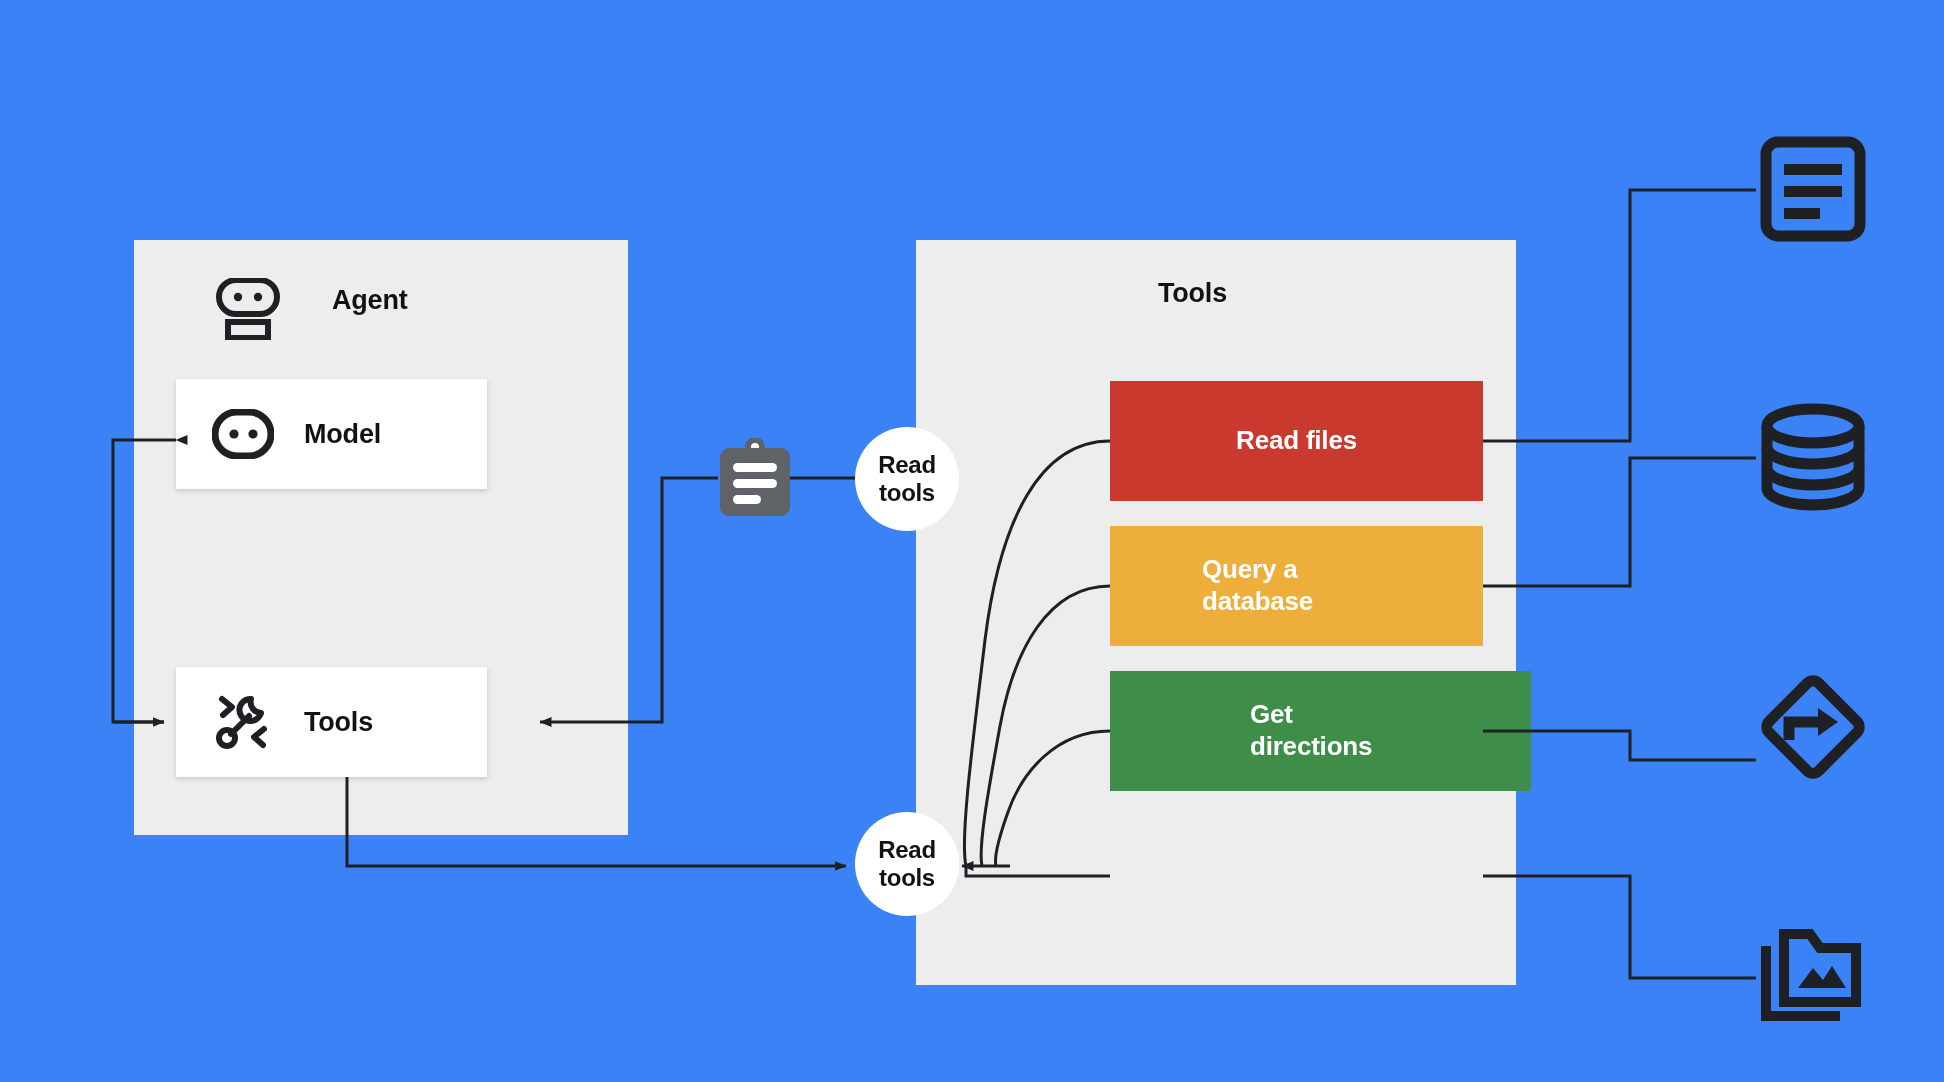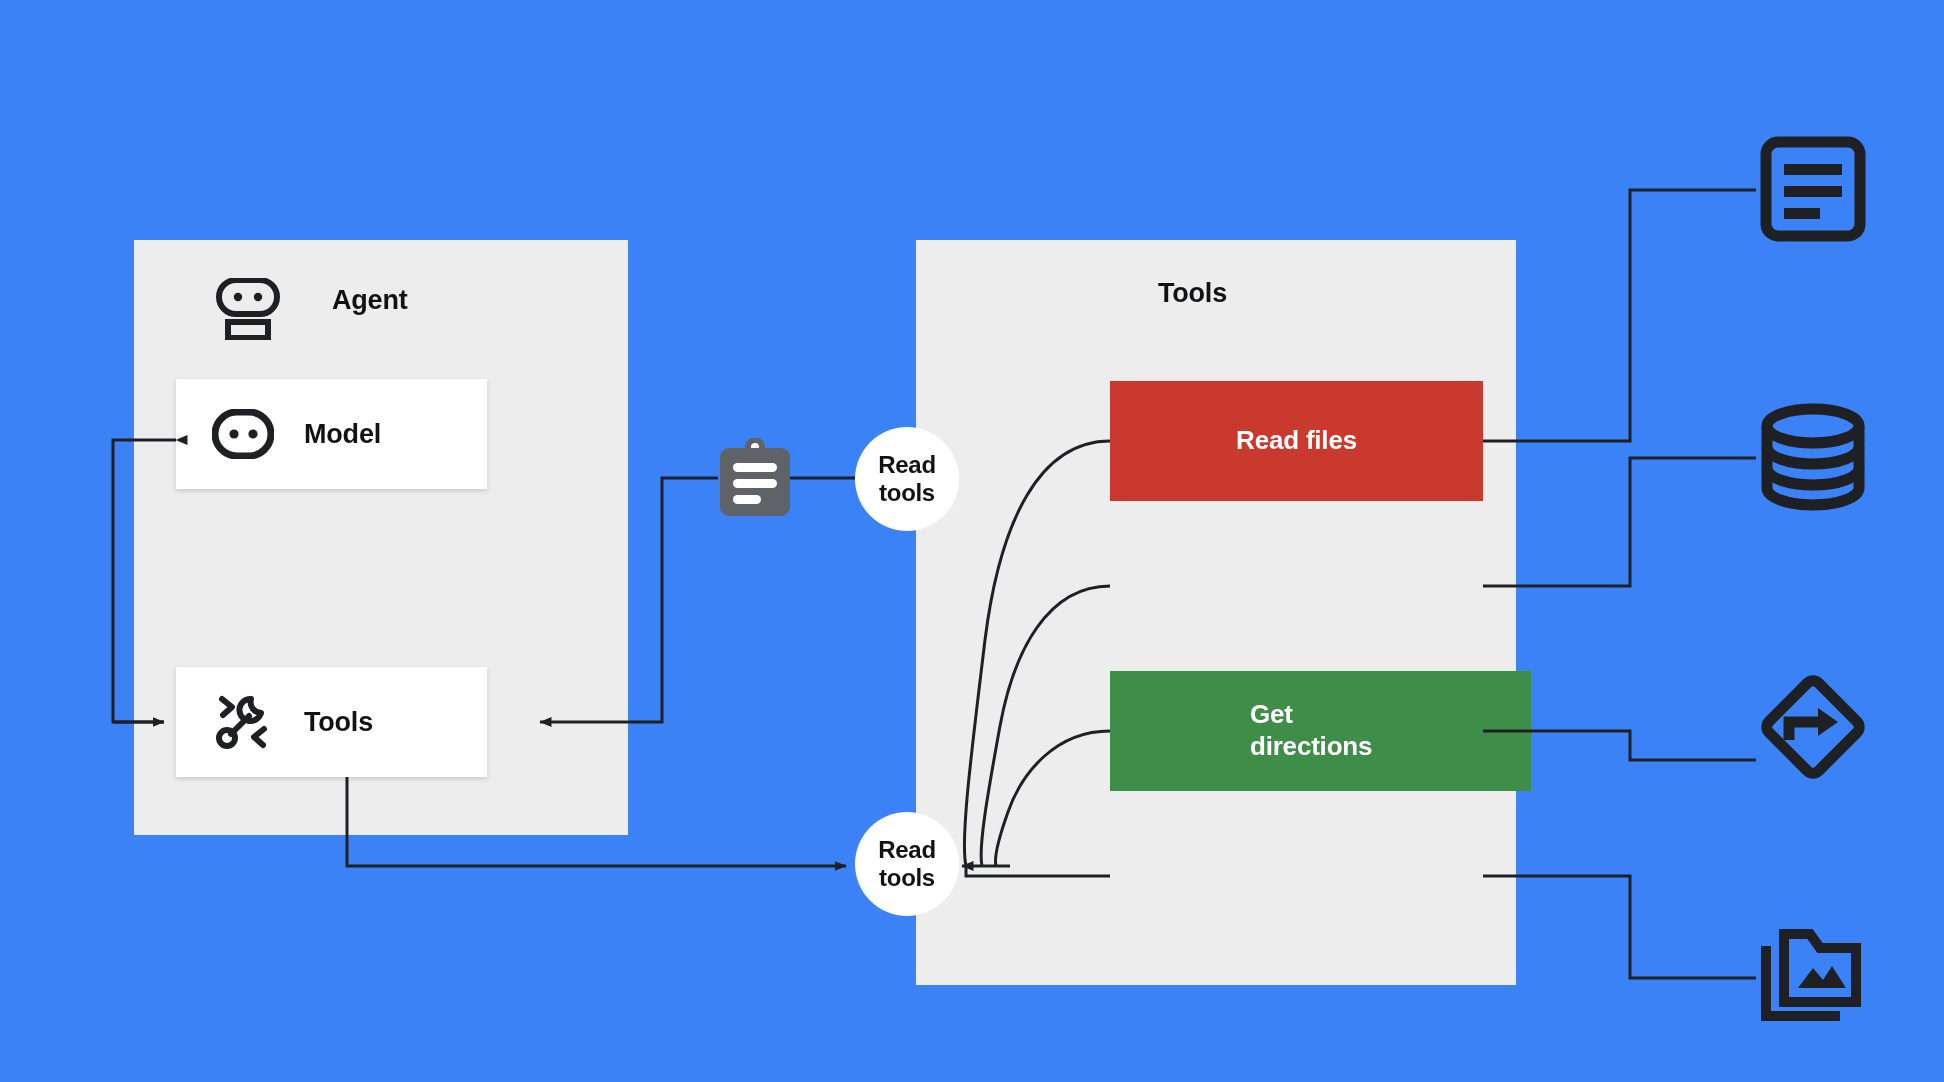--- a/index.html
+++ b/index.html
@@ -275,20 +275,23 @@
     <rect x="15" y="25" width="44" height="9" rx="4.5" fill="#ffffff"></rect>
     <rect x="15" y="41" width="44" height="9" rx="4.5" fill="#ffffff"></rect>
     <rect x="15" y="57" width="28" height="9" rx="4.5" fill="#ffffff"></rect>
   </svg>
 
   <div class="panel-title" id="tools-title">Tools</div>
 
   <div class="toolbox center" id="toolbox-0" style="background: rgb(201, 57, 46);">
     <span class="toolbox-label">Read files</span>
   </div>
+  <div class="toolbox left" id="toolbox-1" style="background: rgb(237, 174, 59);">
+    <span class="toolbox-label">Query a<br>database</span>
+  </div>
   <div class="toolbox left" id="toolbox-2" style="background: rgb(62, 142, 73); padding-left: 48px;">
     <span class="toolbox-label">Get<br>directions</span>
   </div>
 
   <div class="circle-node" id="node-list-tools">
     <span>Read</span>
     <span>tools</span>
   </div>
   <div class="circle-node" id="node-call-tools">
     <span>Read</span>

